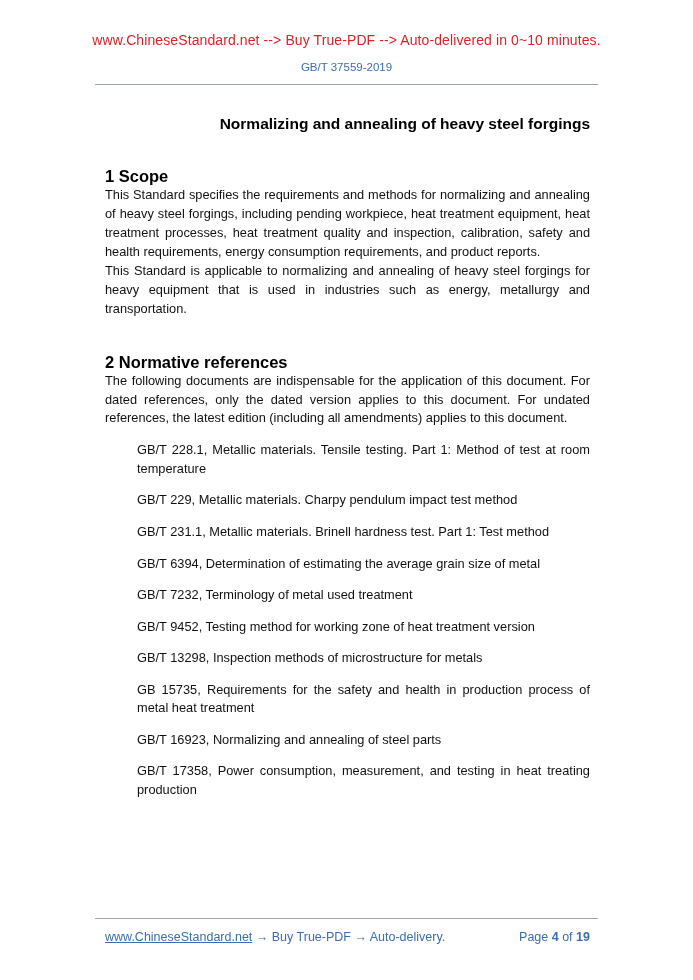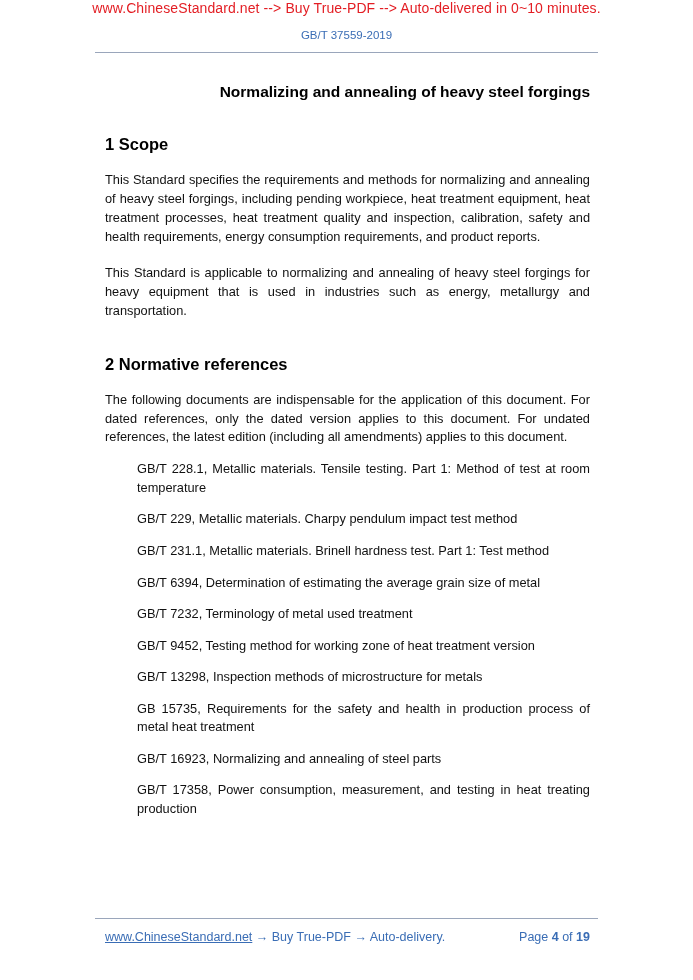--- a/index.html
+++ b/index.html
@@ -9,21 +9,21 @@
     font-family: "Liberation Sans", sans-serif;
     color: #111111;
     overflow: hidden;
   }
   .page {
     position: relative;
     width: 693px; height: 980px;
     background: #ffffff;
   }
   .banner {
-    padding-top: 0;
+    padding-top: 32px;
     text-align: center;
     color: #e31e24;
     font-size: 14px;
     letter-spacing: 0.1px;
   }
   .docnum {
     text-align: center;
     color: #3a6db5;
     font-size: 11.5px;
     margin-top: 13px;
@@ -46,21 +46,20 @@
   .heading {
     font-size: 16.5px;
     font-weight: bold;
     color: #000000;
     margin-top: 34px;
   }
   .para {
     font-size: 12.8px;
     line-height: 1.48;
     text-align: justify;
-    margin-top: 17px;
   }
   .ref {
     font-size: 12.8px;
     line-height: 1.45;
     text-align: justify;
     margin-top: 13px;
     margin-left: 32px;
   }
   .footer {
     position: absolute;

